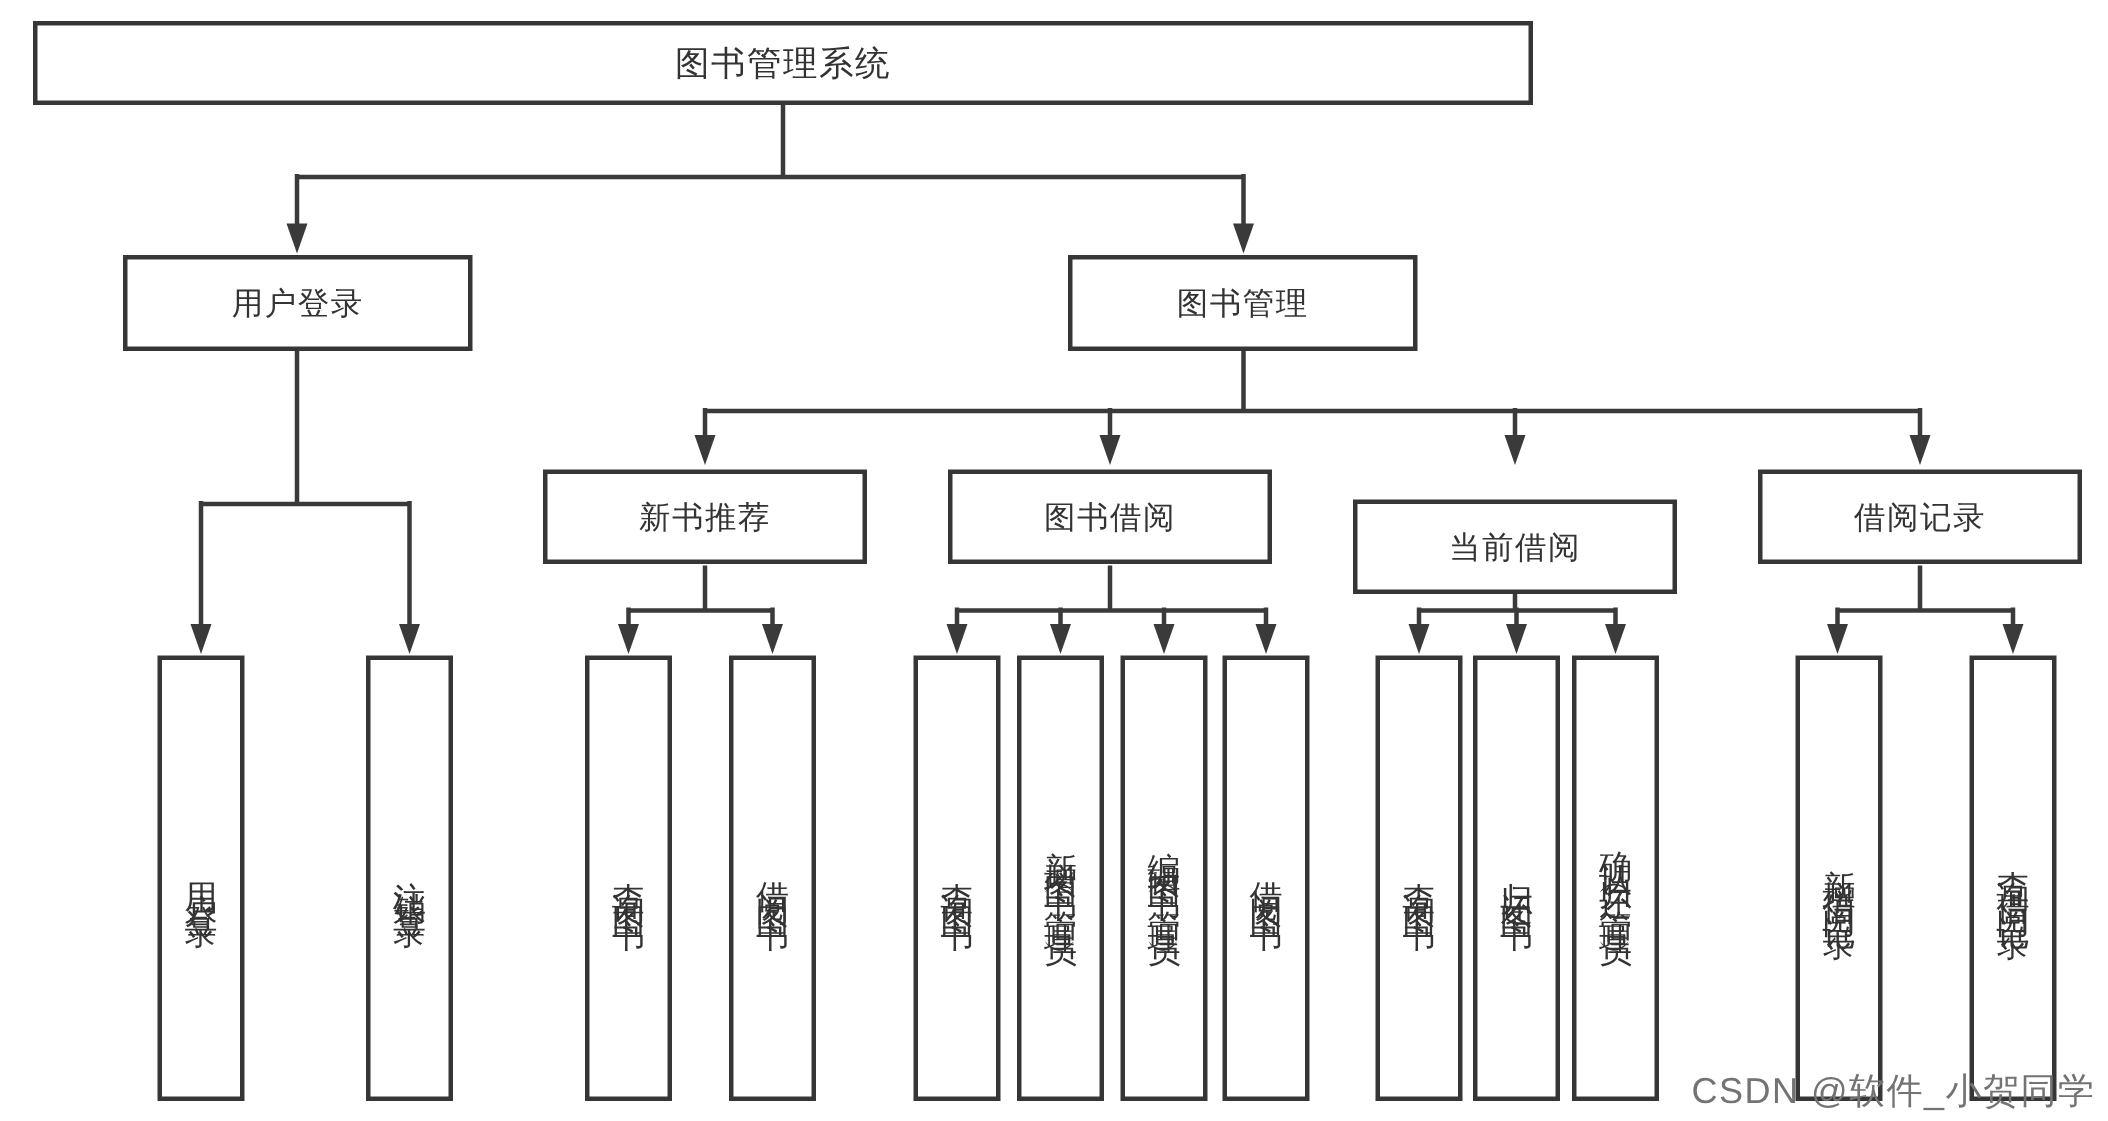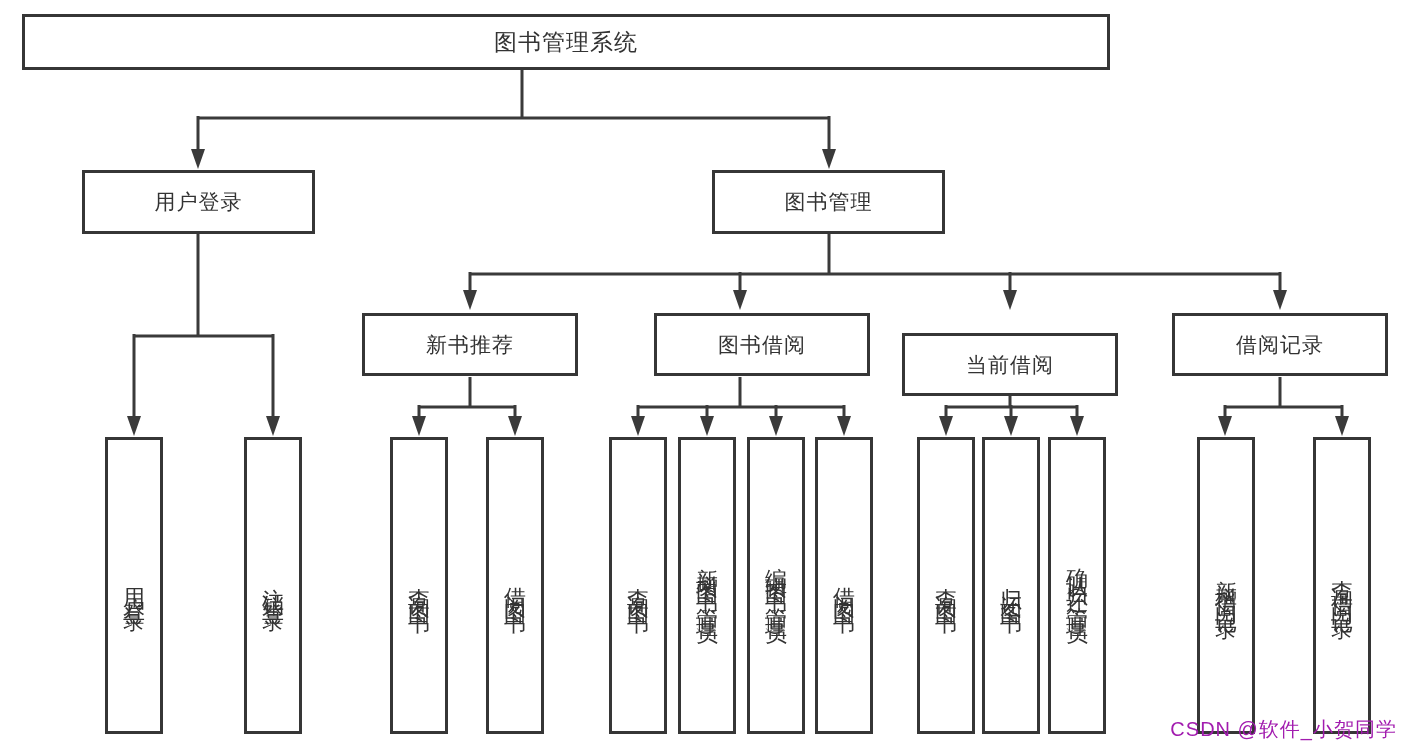--- a/index.html
+++ b/index.html
@@ -42,22 +42,22 @@
     text-orientation: mixed;
     font-size: 22px;
     letter-spacing: 8px;
     line-height: 1;
     white-space: nowrap;
   }
   #watermark {
     position: absolute;
     right: 8px;
     bottom: 4px;
-    font-size: 20px;
-    color: #a21caf;
+    font-size: 24px;
+    color: #737373;
     z-index: 5;
     letter-spacing: 1px;
     text-align: right;
   }
 </style>
 </head>
 <body>
 
 <div id="stage">
 
@@ -86,35 +86,35 @@
       <polygon points="769,416 783,416 776,436"></polygon>
       <polygon points="837,416 851,416 844,436"></polygon>
       <polygon points="939,416 953,416 946,436"></polygon>
       <polygon points="1004,416 1018,416 1011,436"></polygon>
       <polygon points="1070,416 1084,416 1077,436"></polygon>
       <polygon points="1218,416 1232,416 1225,436"></polygon>
       <polygon points="1335,416 1349,416 1342,436"></polygon>
     </g>
   </svg>
 
-  <div class="box lvl1" style="left:22px; top:14px; width:1088px; height:56px;">
+  <div class="box lvl1" style="left:22px; top:14px; width:1000px; height:56px;">
     <span>图书管理系统</span>
   </div>
 
   <div class="box lvl2" style="left:82px; top:170px; width:233px; height:64px;">
     <span>用户登录</span>
   </div>
   <div class="box lvl2" style="left:712px; top:170px; width:233px; height:64px;">
     <span>图书管理</span>
   </div>
 
   <div class="box lvl3" style="left:362px; top:313px; width:216px; height:63px;">
     <span>新书推荐</span>
   </div>
-  <div class="box lvl3" style="left:632px; top:313px; width:216px; height:63px;margin-left:22px;">
+  <div class="box lvl3" style="left:632px; top:313px; width:216px; height:63px;">
     <span>图书借阅</span>
   </div>
   <div class="box lvl3" style="left:902px; top:313px; width:216px; height:63px;margin-top:20px;">
     <span>当前借阅</span>
   </div>
   <div class="box lvl3" style="left:1172px; top:313px; width:216px; height:63px;">
     <span>借阅记录</span>
   </div>
 
   <div class="box vbox" style="left:105px;">

